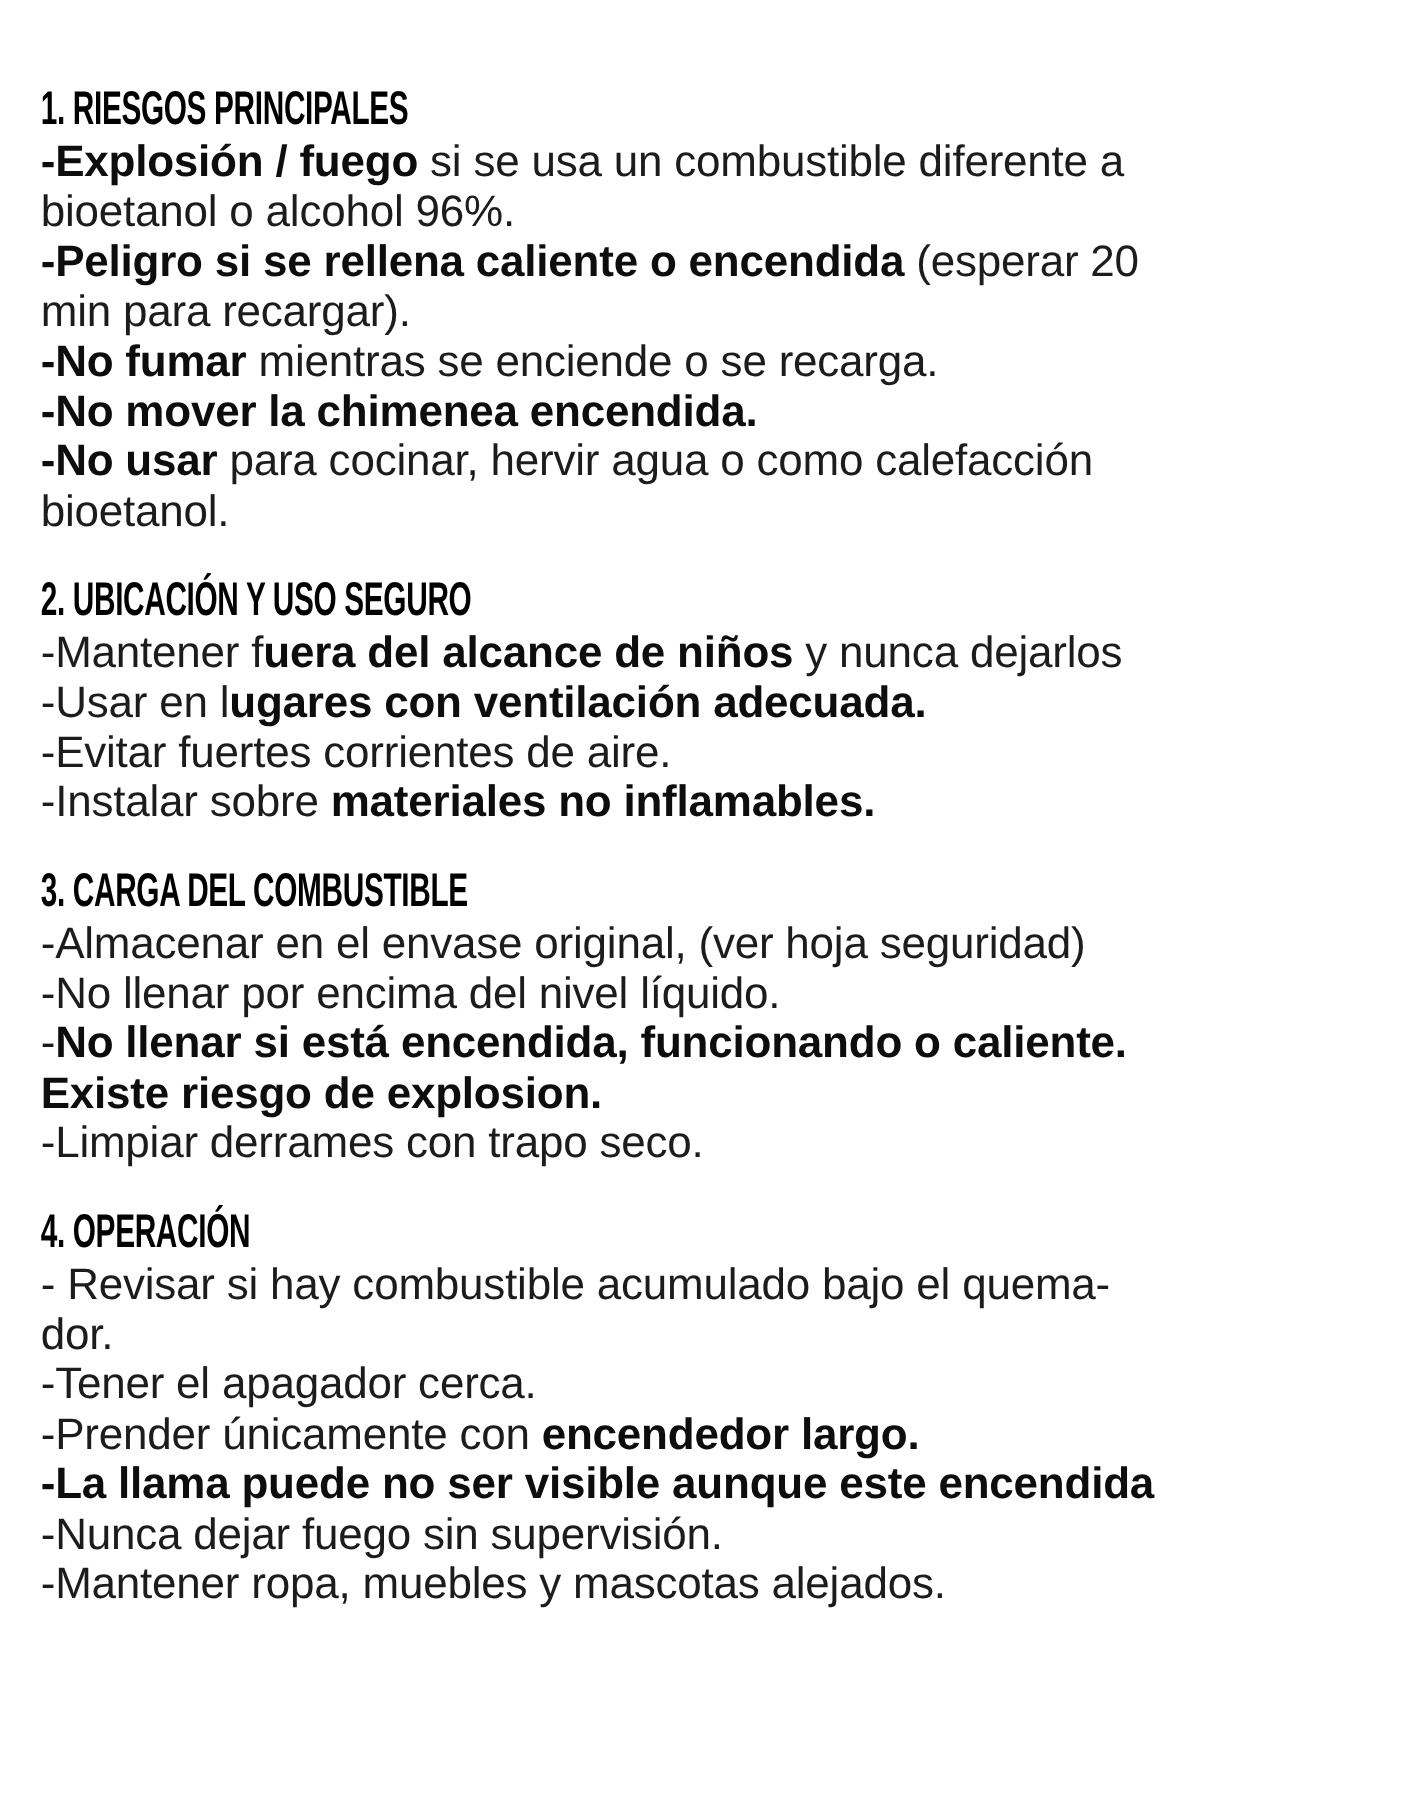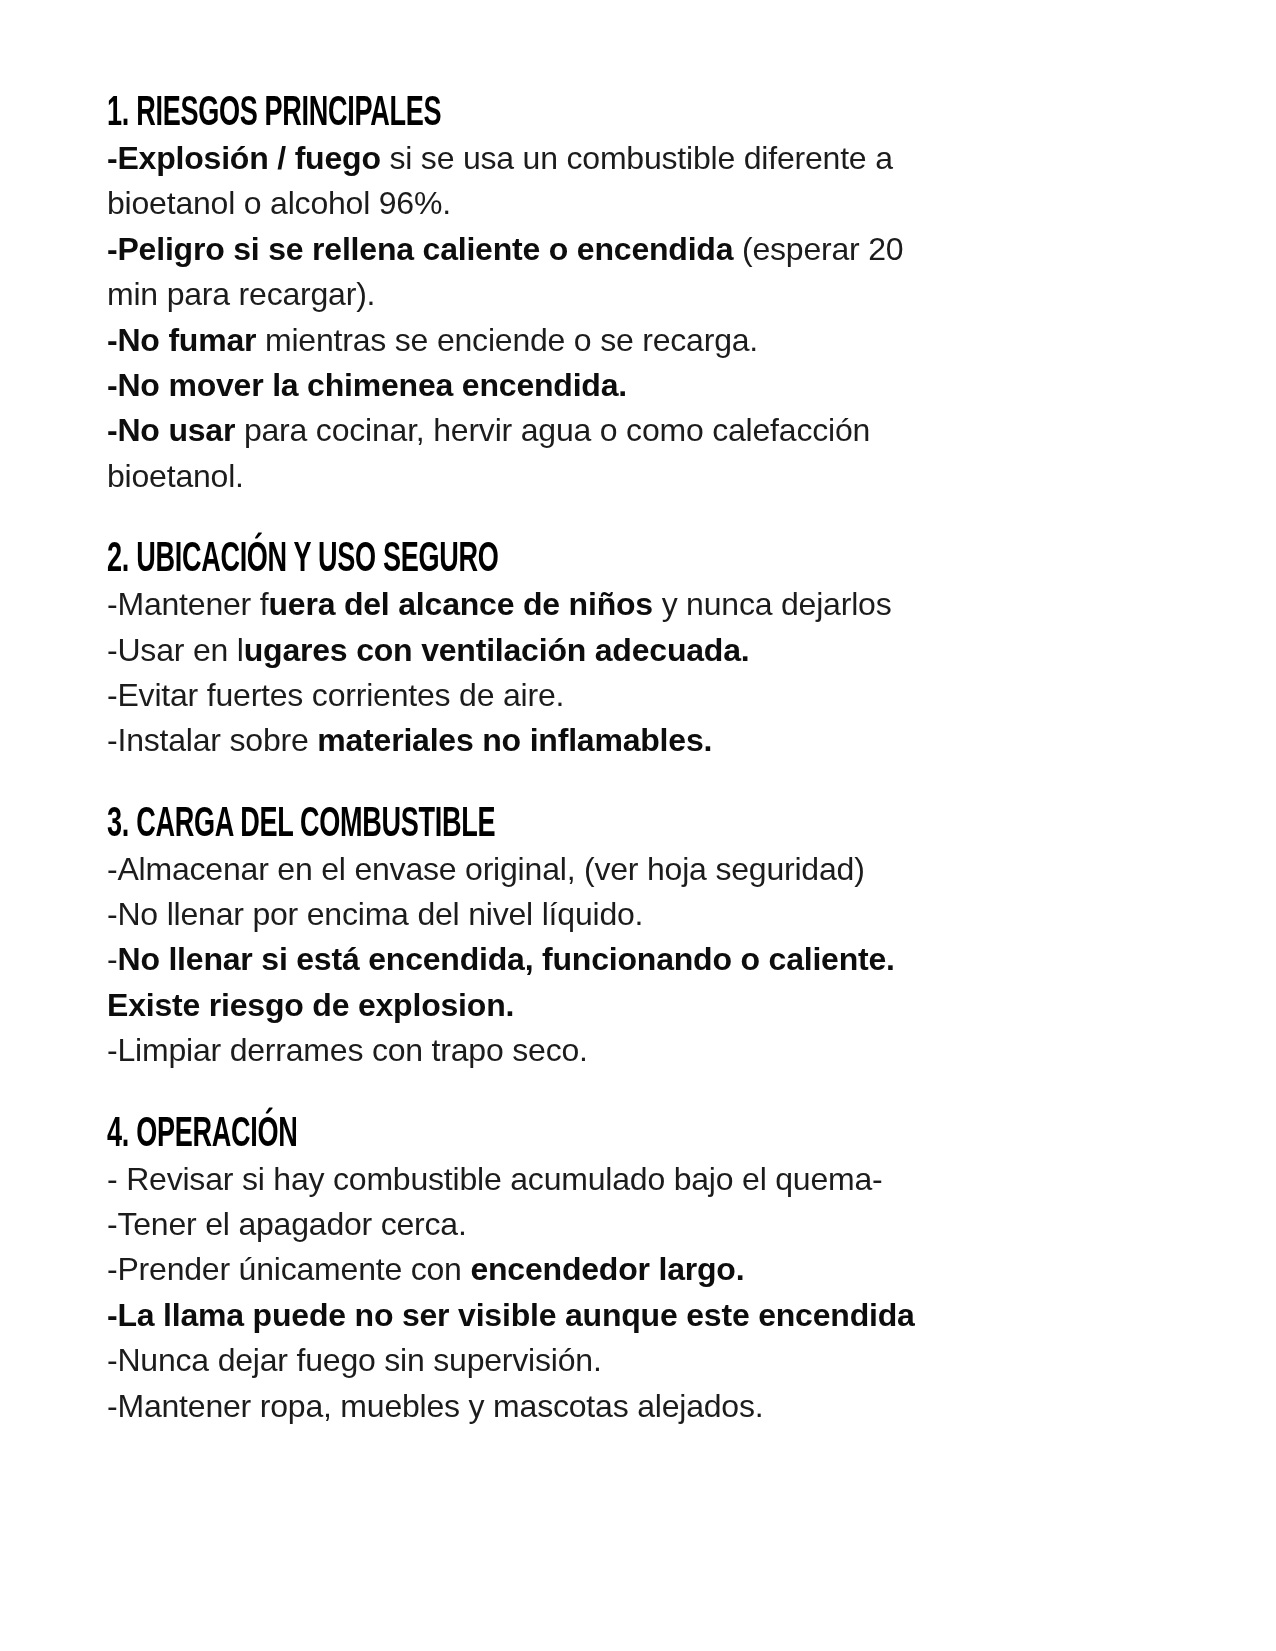--- a/index.html
+++ b/index.html
@@ -9,43 +9,42 @@
     background: #ffffff;
   }
   body {
     width: 1276px;
     height: 1651px;
     overflow: hidden;
     font-family: "Liberation Sans", sans-serif;
     color: var(--body-color, #1c1c1c);
   }
   .doc {
-    padding: 75px 40px 0 107px;
-    margin-top: 11px;
+    padding: 75px 40px 0 37px;
   }
   .section { margin: 0; }
   .section + .section { margin-top: 33px; }
   .heading {
     display: block;
     margin: 0 0 2px 0;
     height: 48px;
     line-height: 48px;
     font-family: "Liberation Sans", sans-serif;
     font-weight: 700;
     font-size: 43px;
     letter-spacing: -0.5px;
     color: var(--heading-color, #000000);
     transform: scaleX(0.63);
     transform-origin: 0 50%;
     white-space: pre;
   }
   .line {
     height: 45.4px;
     line-height: 45.4px;
-    font-size: 32px;
+    font-size: 40px;
     white-space: pre;
     letter-spacing: -0.2px;
   }
   .r { font-weight: 400; }
   .b { font-weight: 700; color: #0d0d0d; }
 </style>
 </head>
 <body style="--body-color: #1c1c1c; --heading-color: #000000; background: rgb(255, 255, 255);">
 
 <main class="doc">
@@ -72,20 +71,21 @@
         <h2 class="heading">3. CARGA DEL COMBUSTIBLE</h2>
         <div class="line"><span class="r">-Almacenar en el envase original, (ver hoja seguridad)</span></div>
         <div class="line"><span class="r">-No llenar por encima del nivel líquido.</span></div>
         <div class="line"><span class="r">-</span><span class="b">No llenar si está encendida, funcionando o caliente.</span></div>
         <div class="line"><span class="b">Existe riesgo de explosion.</span></div>
         <div class="line"><span class="r">-Limpiar derrames con trapo seco.</span></div>
       </section>
       <section class="section">
         <h2 class="heading">4. OPERACIÓN</h2>
         <div class="line"><span class="r">- Revisar si hay combustible acumulado bajo el quema-</span></div>
+        <div class="line"><span class="r">dor.</span></div>
         <div class="line"><span class="r">-Tener el apagador cerca.</span></div>
         <div class="line"><span class="r">-Prender únicamente con </span><span class="b">encendedor largo.</span></div>
         <div class="line"><span class="b">-La llama puede no ser visible aunque este encendida</span></div>
         <div class="line"><span class="r">-Nunca dejar fuego sin supervisión.</span></div>
         <div class="line"><span class="r">-Mantener ropa, muebles y mascotas alejados.</span></div>
       </section>
     </div>
 </main>
 
 </body></html>

